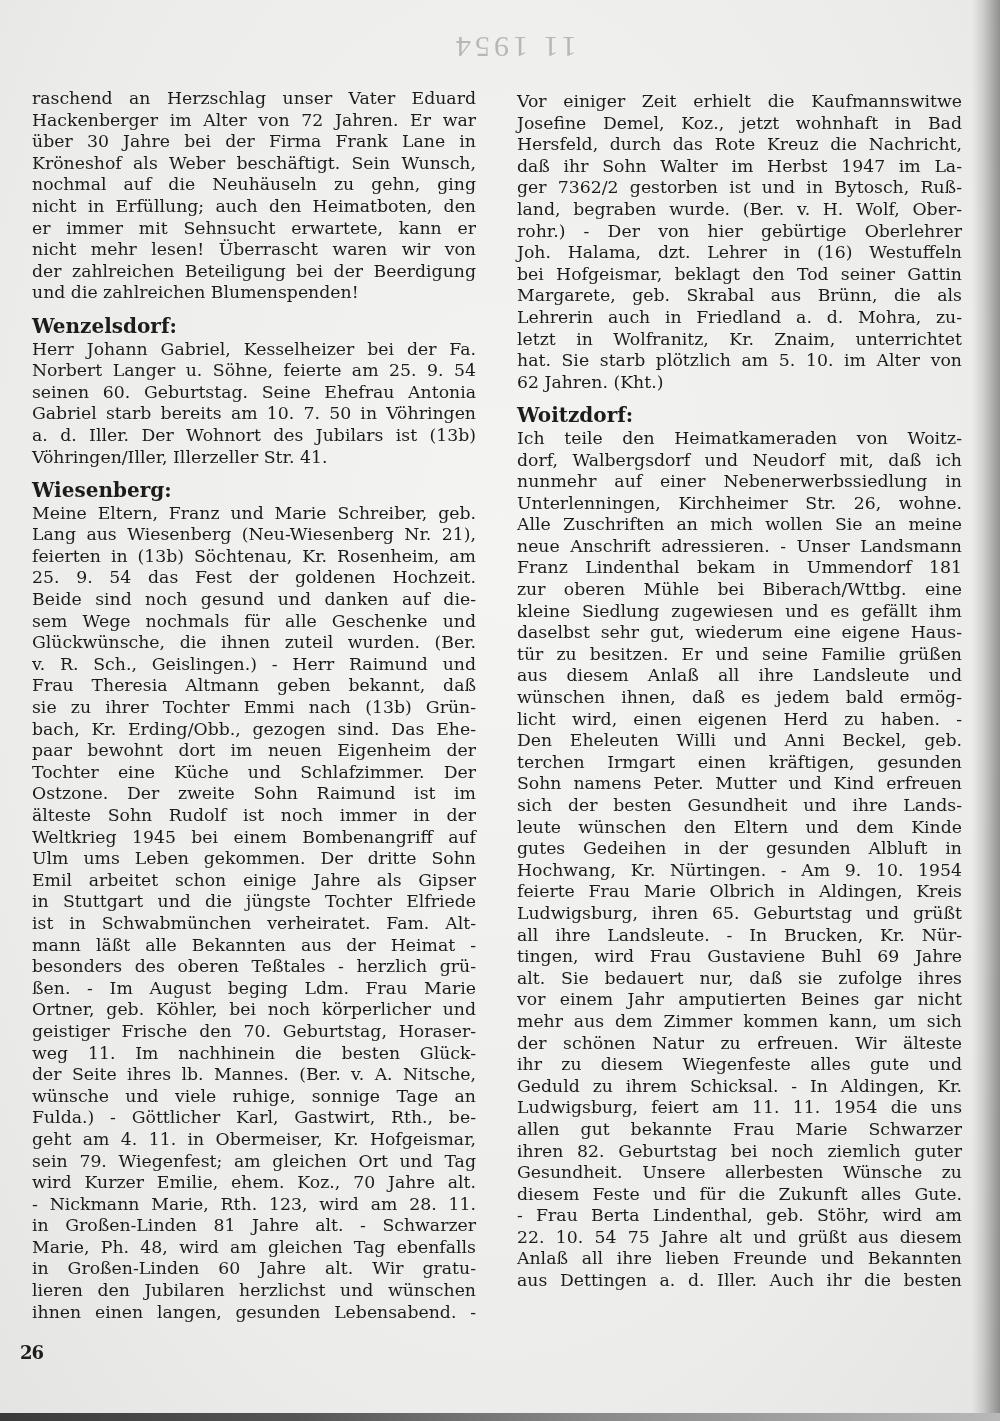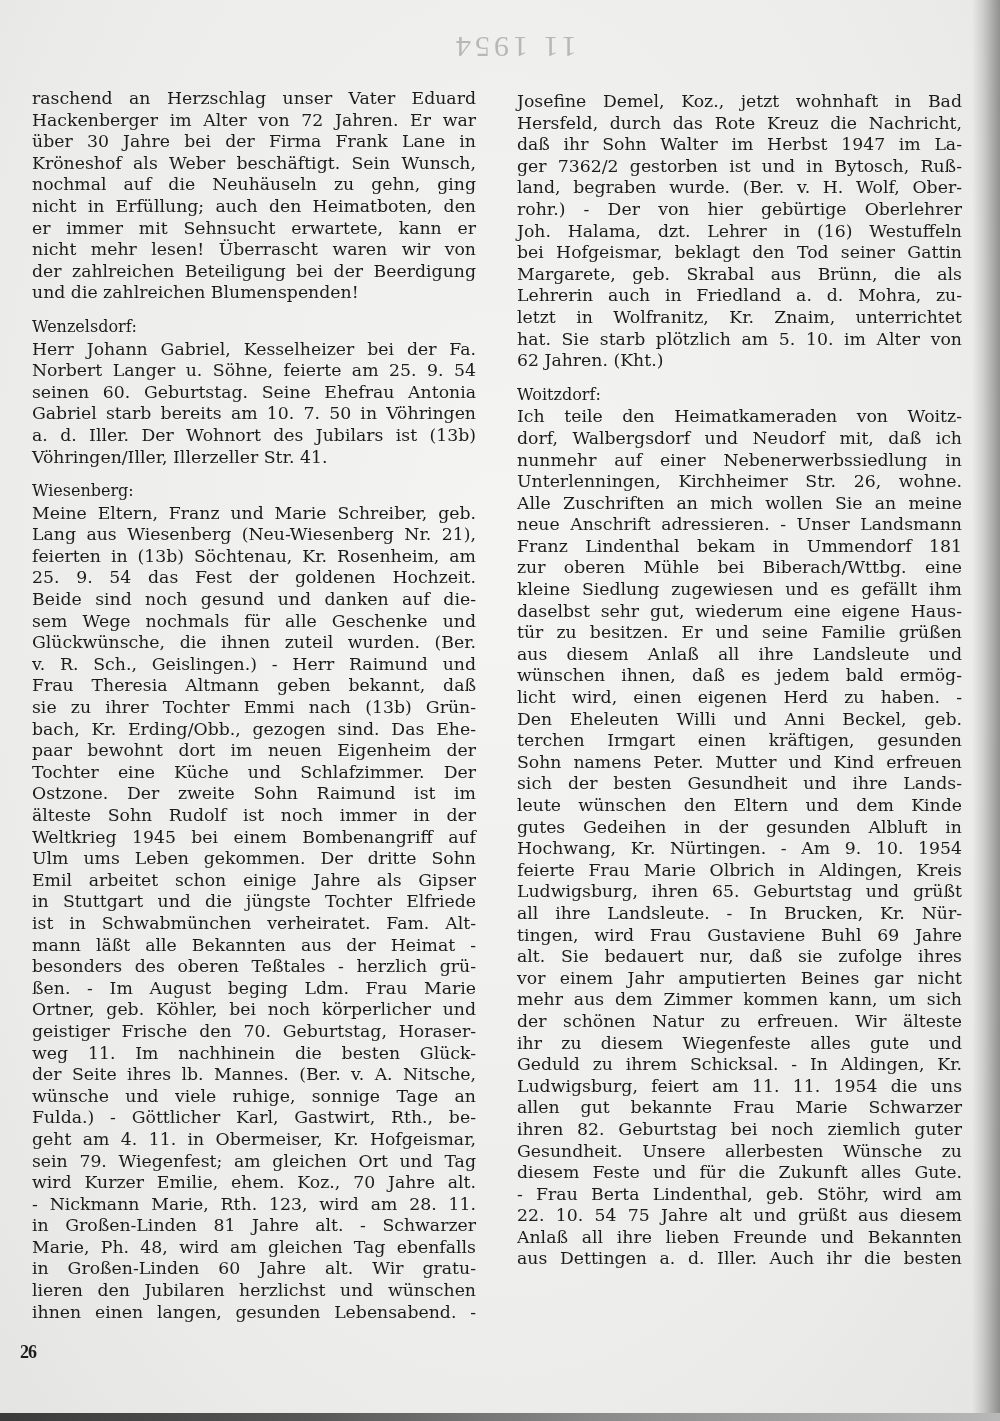--- a/index.html
+++ b/index.html
@@ -32,26 +32,26 @@
     font-size: 17.3px; line-height: 21.6px;
   }
   .col.left { left: 32px; }
   .col.right { left: 517px; top: 91px; width: 445px; }
   .line {
     display: block; white-space: nowrap; text-align: justify; text-align-last: justify;
     height: 21.6px; overflow: visible;
   }
   .line.last { text-align-last: left; }
   .heading {
-    display: block; font-weight: normal; font-size: 16px; height: 21.6px;
+    display: block; font-weight: bold; font-size: 20px; height: 21.6px;
     margin-top: 12px; margin-bottom: 1px;
   }
   .page-number {
     position: absolute; left: 20px; top: 1342px;
-    font-size: 18px; font-weight: bold; letter-spacing: -1px; font-family: Liberation Serif, serif;
+    font-size: 18px; font-weight: bold; letter-spacing: -1px;
   }
 </style>
 </head>
 <body>
 
 <div class="page">
   <div class="stamp">11 1954</div>
 
   <div class="col left">
     <div id="left-intro">
@@ -113,20 +113,21 @@
         <span class="line">in Großen-Linden 81 Jahre alt. - Schwarzer</span>
         <span class="line">Marie, Ph. 48, wird am gleichen Tag ebenfalls</span>
         <span class="line">in Großen-Linden 60 Jahre alt. Wir gratu-</span>
         <span class="line">lieren den Jubilaren herzlichst und wünschen</span>
         <span class="line">ihnen einen langen, gesunden Lebensabend. -</span>
       </div>
   </div>
 
   <div class="col right">
     <div id="right-intro">
+        <span class="line">Vor einiger Zeit erhielt die Kaufmannswitwe</span>
         <span class="line">Josefine Demel, Koz., jetzt wohnhaft in Bad</span>
         <span class="line">Hersfeld, durch das Rote Kreuz die Nachricht,</span>
         <span class="line">daß ihr Sohn Walter im Herbst 1947 im La-</span>
         <span class="line">ger 7362/2 gestorben ist und in Bytosch, Ruß-</span>
         <span class="line">land, begraben wurde. (Ber. v. H. Wolf, Ober-</span>
         <span class="line">rohr.) - Der von hier gebürtige Oberlehrer</span>
         <span class="line">Joh. Halama, dzt. Lehrer in (16) Westuffeln</span>
         <span class="line">bei Hofgeismar, beklagt den Tod seiner Gattin</span>
         <span class="line">Margarete, geb. Skrabal aus Brünn, die als</span>
         <span class="line">Lehrerin auch in Friedland a. d. Mohra, zu-</span>

